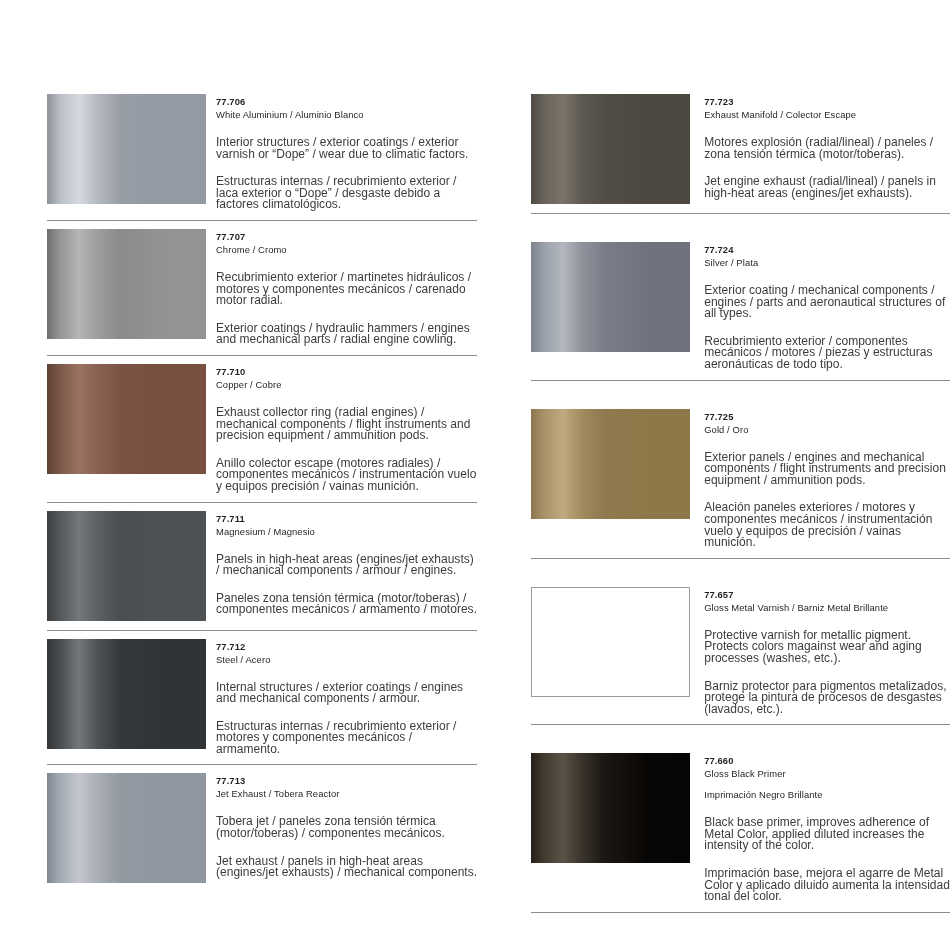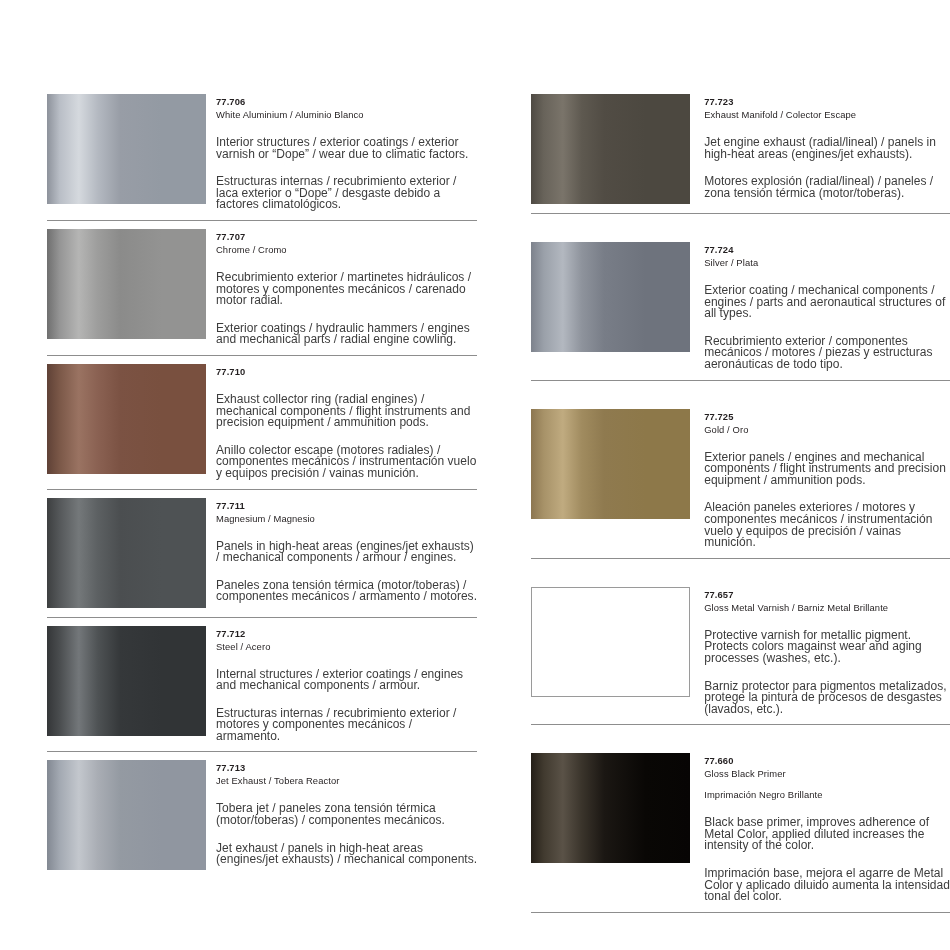--- a/index.html
+++ b/index.html
@@ -140,20 +140,21 @@
           </div>
         </div>
         <div class="divider"></div>
       </div>
 
       <div class="entry-wrap">
         <div class="entry">
           <div class="swatch" id="sw-l2" style="background: linear-gradient(to right, rgb(95, 65, 54) 0%, rgb(123, 88, 72) 8%, rgb(154, 115, 98) 20%, rgb(138, 97, 82) 32%, rgb(123, 82, 67) 46%, rgb(121, 80, 63) 72%, rgb(121, 80, 63) 100%);"></div>
           <div class="info">
             <div class="code">77.710</div>
+            <div class="name">Copper / Cobre</div>
             <p class="desc">Exhaust collector ring (radial engines) / mechanical components / flight instruments and precision equipment / ammunition pods.</p>
             <p class="desc">Anillo colector escape (motores radiales) / componentes mecánicos / instrumentación vuelo y equipos precisión / vainas munición.</p>
           </div>
         </div>
         <div class="divider"></div>
       </div>
 
       <div class="entry-wrap">
         <div class="entry">
           <div class="swatch" id="sw-l3" style="background: linear-gradient(to right, rgb(61, 63, 64) 0%, rgb(85, 88, 90) 8%, rgb(116, 120, 122) 20%, rgb(92, 96, 98) 32%, rgb(75, 78, 80) 46%, rgb(78, 82, 84) 72%, rgb(78, 82, 84) 100%);"></div>
@@ -195,22 +196,22 @@
     </div>
 
     <div class="column column-right">
 
       <div class="entry-wrap">
         <div class="entry">
           <div class="swatch" id="sw-r0" style="background: linear-gradient(to right, rgb(78, 74, 67) 0%, rgb(104, 99, 90) 8%, rgb(122, 116, 106) 20%, rgb(94, 89, 80) 32%, rgb(81, 76, 68) 46%, rgb(76, 72, 64) 72%, rgb(76, 72, 64) 100%);"></div>
           <div class="info">
             <div class="code">77.723</div>
             <div class="name">Exhaust Manifold / Colector Escape</div>
+            <p class="desc">Motores explosión (radial/lineal) / paneles / zona tensión térmica (motor/toberas).</p>
             <p class="desc">Jet engine exhaust (radial/lineal) / panels in high-heat areas (engines/jet exhausts).</p>
-            <p class="desc">Motores explosión (radial/lineal) / paneles / zona tensión térmica (motor/toberas).</p>
           </div>
         </div>
         <div class="divider"></div>
       </div>
 
       <div class="entry-wrap">
         <div class="entry">
           <div class="swatch" id="sw-r1" style="background: linear-gradient(to right, rgb(125, 130, 140) 0%, rgb(154, 160, 169) 8%, rgb(179, 184, 192) 20%, rgb(142, 147, 156) 32%, rgb(120, 125, 135) 46%, rgb(110, 115, 125) 72%, rgb(110, 115, 125) 100%);"></div>
           <div class="info">
             <div class="code">77.724</div>

